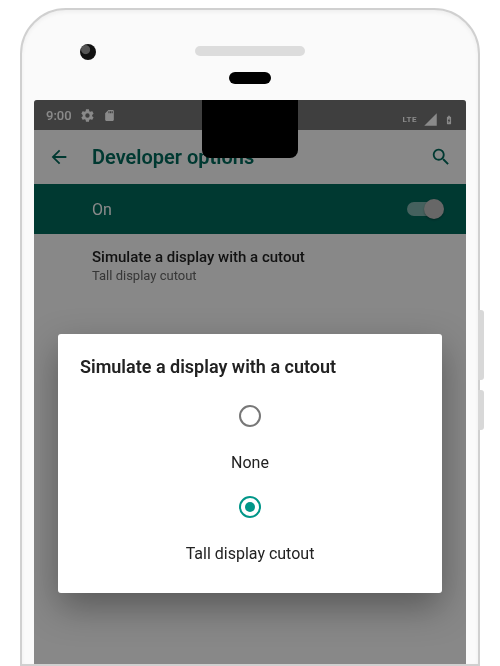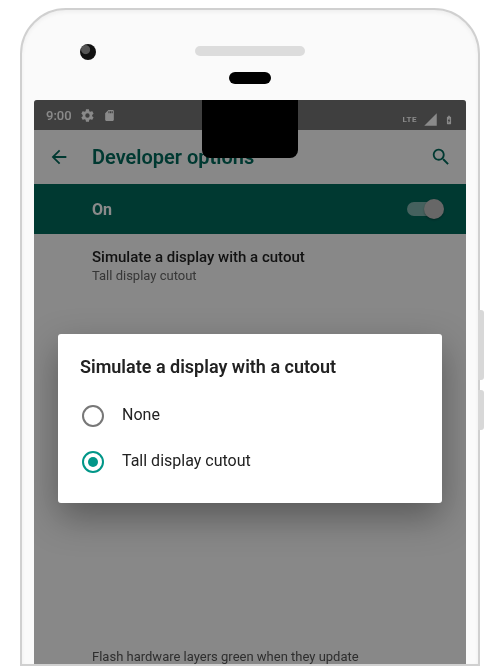--- a/index.html
+++ b/index.html
@@ -104,21 +104,20 @@
     flex: 1;
   }
   .switchbar {
     background: #00695c;
     color: #fff;
     height: 50px;
     display: flex;
     align-items: center;
     padding: 0 22px 0 58px;
     font-size: 16px;
-    font-weight: bold;
   }
   .switchbar .lab { flex:1; }
   .toggle {
     width: 40px; height: 20px; position: relative;
   }
   .toggle .track {
     width: 34px; height: 14px;
     background: rgba(255,255,255,.5);
     border-radius: 8px;
     position:absolute; top:3px; left:3px;
@@ -157,23 +156,25 @@
     padding: 22px 22px 18px 22px;
   }
   .dialog h2 {
     font-size: 18px;
     font-weight:600;
     color:#222;
     margin-bottom: 16px;
   }
   .opt {
     display:flex;
-    gap: 18px;
+    align-items:center;
+    gap: 26px;
     padding: 12px 2px;
     cursor: pointer;
+    flex-direction: column;
   }
   .radio {
     width:22px; height:22px; border-radius:50%;
     border: 2px solid #777;
     display:flex; align-items:center; justify-content:center;
     flex-shrink:0;
   }
   .radio.sel { border-color:#009688; }
   .radio .dot {
     width:10px; height:10px; border-radius:50%;
@@ -248,23 +249,20 @@
         <span class="track"></span>
           <span class="thumb"></span>
       </span>
     </div>
 
     <div class="setting">
       <div class="primary">Simulate a display with a cutout</div>
       <div class="secondary">Tall display cutout</div>
     </div>
 
-    <div class="footer-setting">
-      <span>Flash hardware layers green when they update</span>
-    </div>
 
     <div class="scrim"></div>
 
     <div class="dialog">
       <h2>Simulate a display with a cutout</h2>
 
       <div class="opt">
         <span class="radio"></span>
         <span class="lbl">None</span>
       </div>

